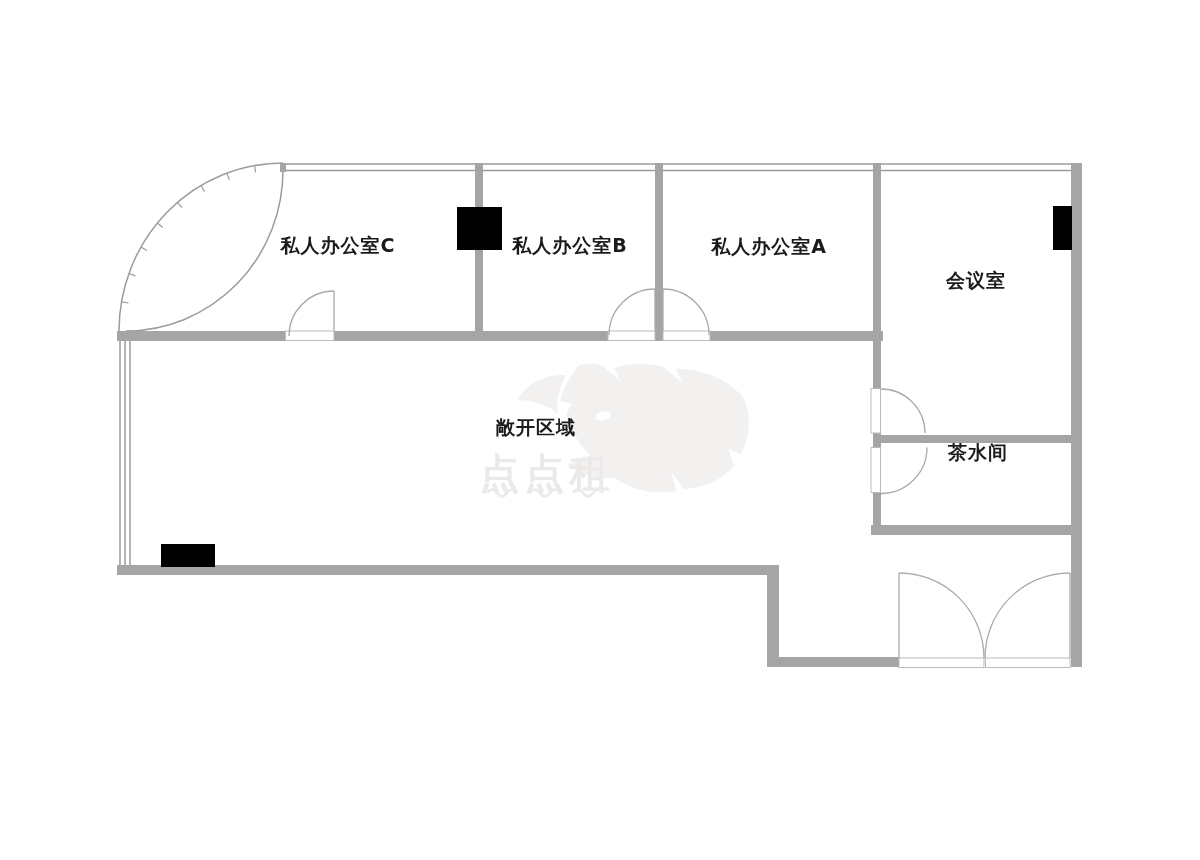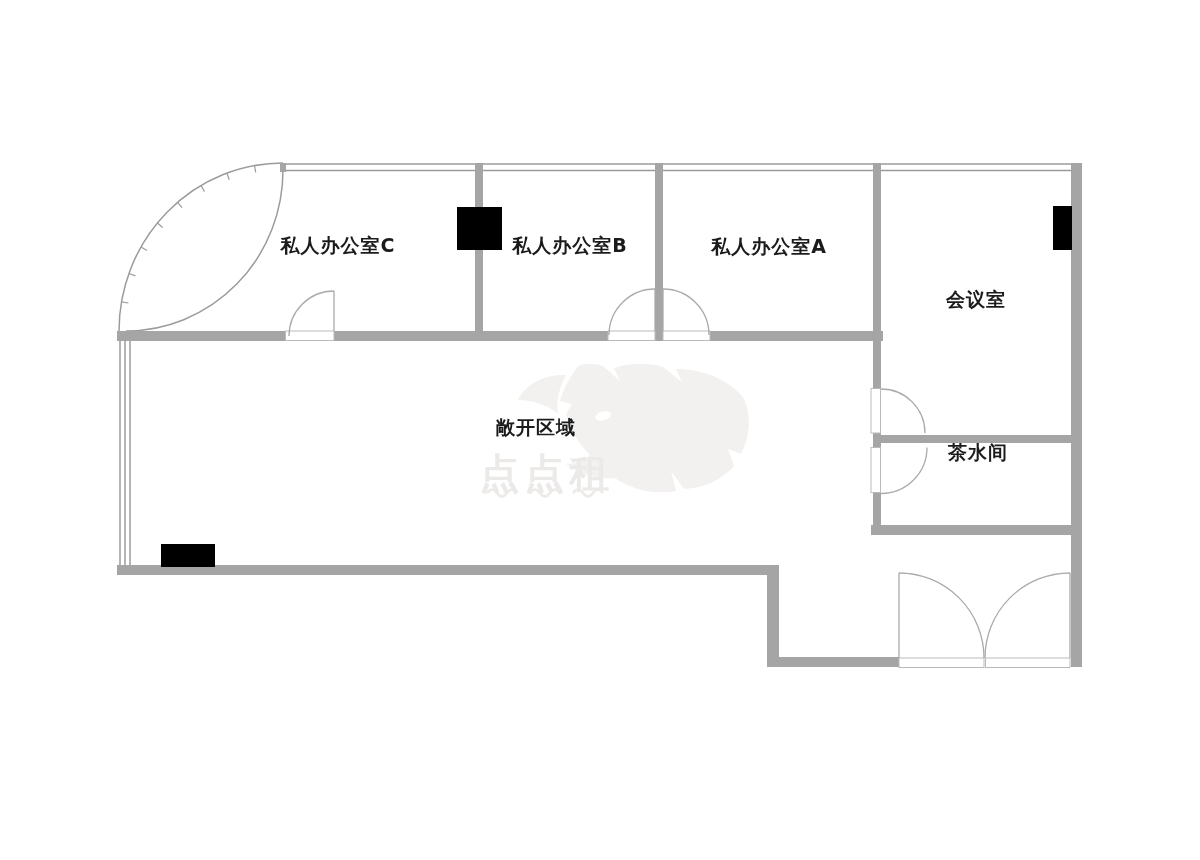--- a/index.html
+++ b/index.html
@@ -133,16 +133,16 @@
       <rect class="col" x="1053" y="206" width="19" height="44"></rect>
       <rect class="col" x="161" y="544" width="54" height="23"></rect>
     </g>
   </svg>
 
   <div class="wm-text" style="left:547px;top:473px">点点租</div>
 
   <div class="room-label" style="left:338px;top:246px">私人办公室C</div>
   <div class="room-label" style="left:570px;top:246px">私人办公室B</div>
   <div class="room-label" style="left:769px;top:247px">私人办公室A</div>
-  <div class="room-label" style="left:976px;top:300px">会议室</div>
+  <div class="room-label" style="left:976px;top:281px">会议室</div>
   <div class="room-label" style="left:536px;top:428px">敞开区域</div>
   <div class="room-label" style="left:978px;top:453px">茶水间</div>
 </div>
 
 </body></html>

